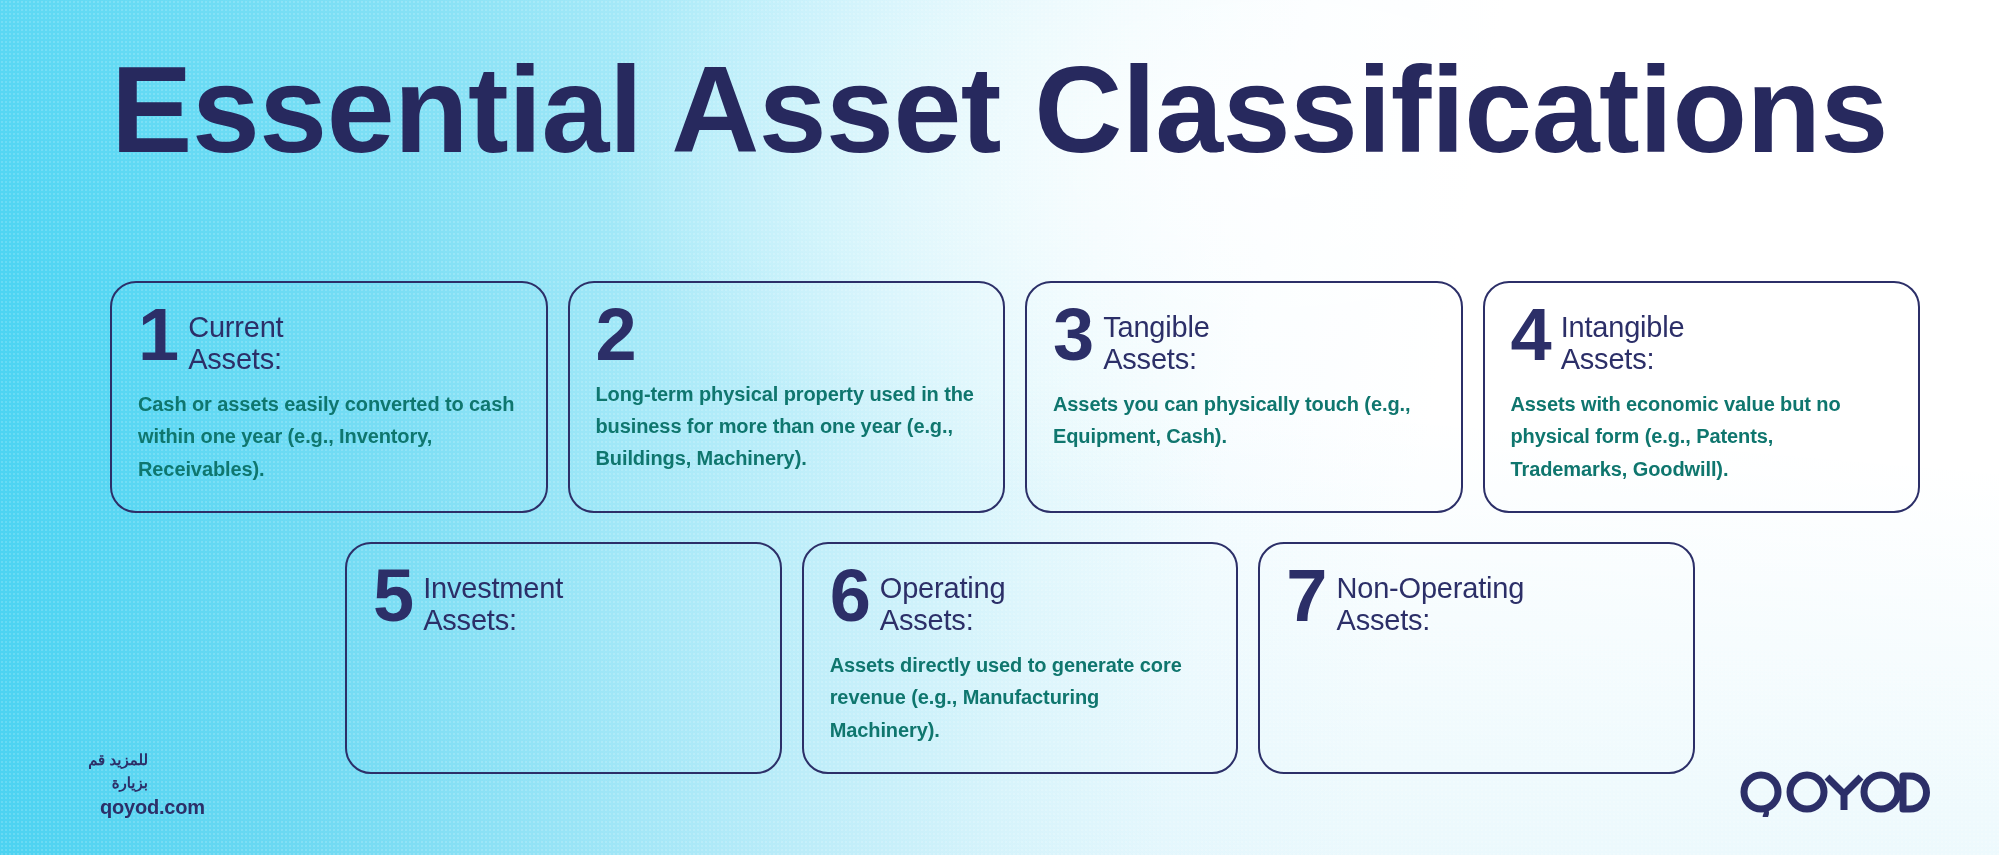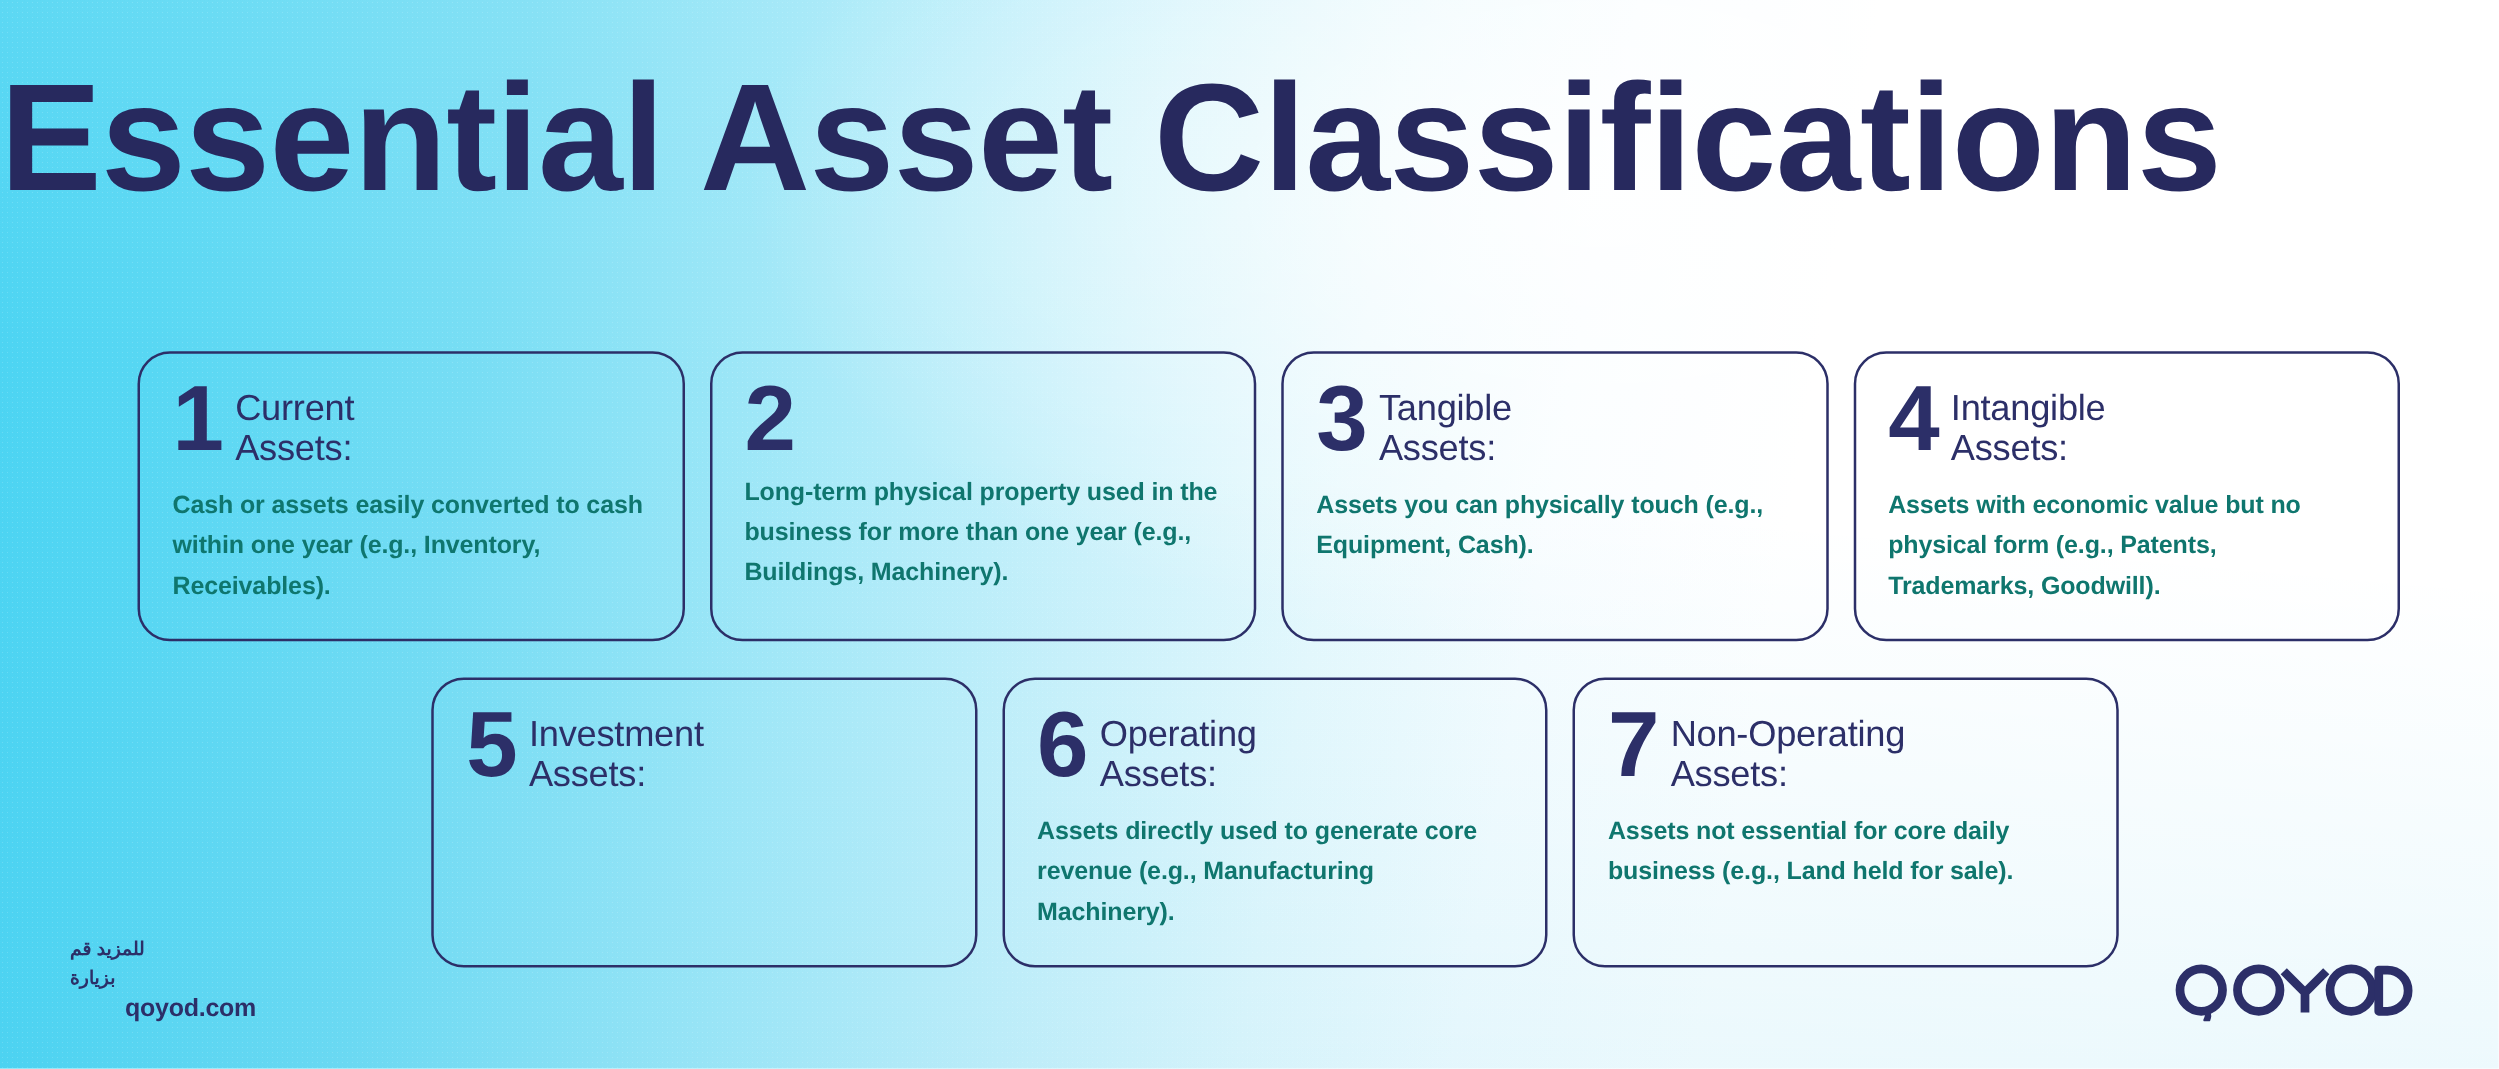--- a/index.html
+++ b/index.html
@@ -51,21 +51,21 @@
     opacity:.30;
     background-image:radial-gradient(rgba(255,255,255,.55) 0.7px, transparent 0.8px);
     background-size:4px 4px;
   }
 
   
   #title {
     position:absolute;
     left:0; right:0;
     top:48px;
-    text-align:left;
+    text-align:center;
     color:#27295e;
     font-size:122px;
     line-height:1.02;
     font-weight:bold;
     letter-spacing:-0.5px;
     white-space:nowrap;
     font-stretch:condensed;
   }
 
   
@@ -141,21 +141,21 @@
     left:56px;
     bottom:34px;
     text-align:left;
     color:#2c2f68;
   }
   #footer-ar {
     font-size:15px;
     line-height:1.5;
     font-weight:600;
     direction:rtl;
-    text-align:left;
+    text-align:right;
     width:92px;
   }
   #footer-url {
     font-size:20px;
     line-height:1.35;
     font-weight:600;
     letter-spacing:-0.2px;
     margin-left:44px;
   }
 
@@ -236,21 +236,20 @@
     </div>
     <p class="card-body">Assets directly used to generate core revenue (e.g., Manufacturing Machinery).</p>
   </div>
 
   <div class="card">
     <div class="card-head">
       <span class="card-num">7</span>
       <span class="card-title">Non-Operating
 Assets:</span>
     </div>
-    <p class="card-body">Assets not essential for core daily business (e.g., Land held for sale).</p>
   </div>
 
 </div>
 
 <div id="footer-left">
   <div id="footer-ar">للمزيد قم بزيارة</div>
   <div id="footer-url">qoyod.com</div>
 </div>
 
 <div id="logo">

